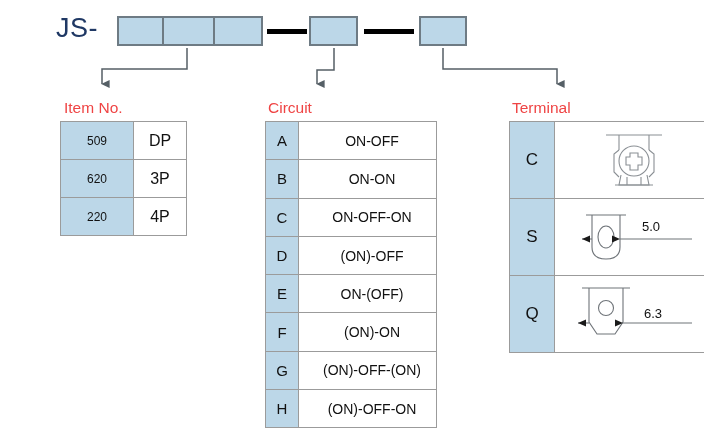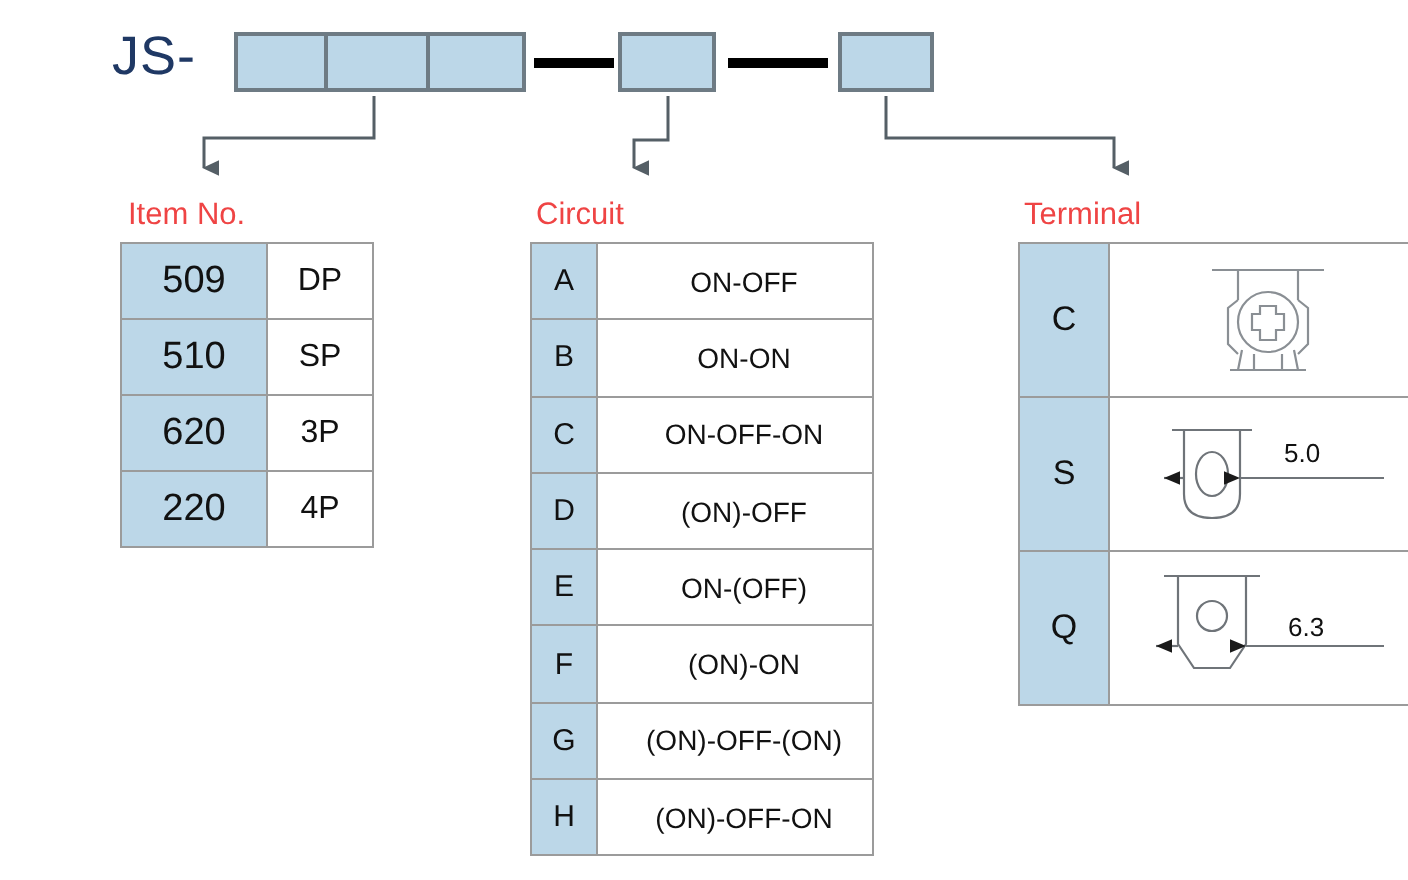--- a/index.html
+++ b/index.html
@@ -54,21 +54,21 @@
     border:1px solid #9b9b9b;
     padding:0;text-align:center;vertical-align:middle;
     font-size:15px;color:#111;
   }
   .tbl td.key{background:#bcd7e8;}
   .tbl td.val{background:#ffffff;text-align:center;}
 
   
   .tbl-item{left:48px;top:121px;}
   .tbl-item td{height:37px;}
-  .tbl-item td.key{width:72px;font-size:19px;margin-left:21px;}
+  .tbl-item td.key{width:72px;font-size:12px;margin-left:21px;}
   .tbl-item td.val{width:52px;font-size:16px;}
 
   
   .tbl-circ{left:253px;top:121px;}
   .tbl-circ td{height:37.3px;}
   .tbl-circ td.key{width:32px;font-size:15px;}
   .tbl-circ td.val{
     width:128px;font-size:14px;text-align:center;padding-left:9px;
   }
 
@@ -114,24 +114,20 @@
 
   <div class="caption cap-item">Item No.</div>
   <div class="caption cap-circ">Circuit</div>
   <div class="caption cap-term">Terminal</div>
 
   <table class="tbl tbl-item">
     <tbody>
       <tr>
         <td class="key">509</td>
         <td class="val">DP</td>
-      </tr>
-      <tr>
-        <td class="key">510</td>
-        <td class="val">SP</td>
       </tr>
       <tr>
         <td class="key">620</td>
         <td class="val">3P</td>
       </tr>
       <tr>
         <td class="key">220</td>
         <td class="val">4P</td>
       </tr>
     </tbody>

